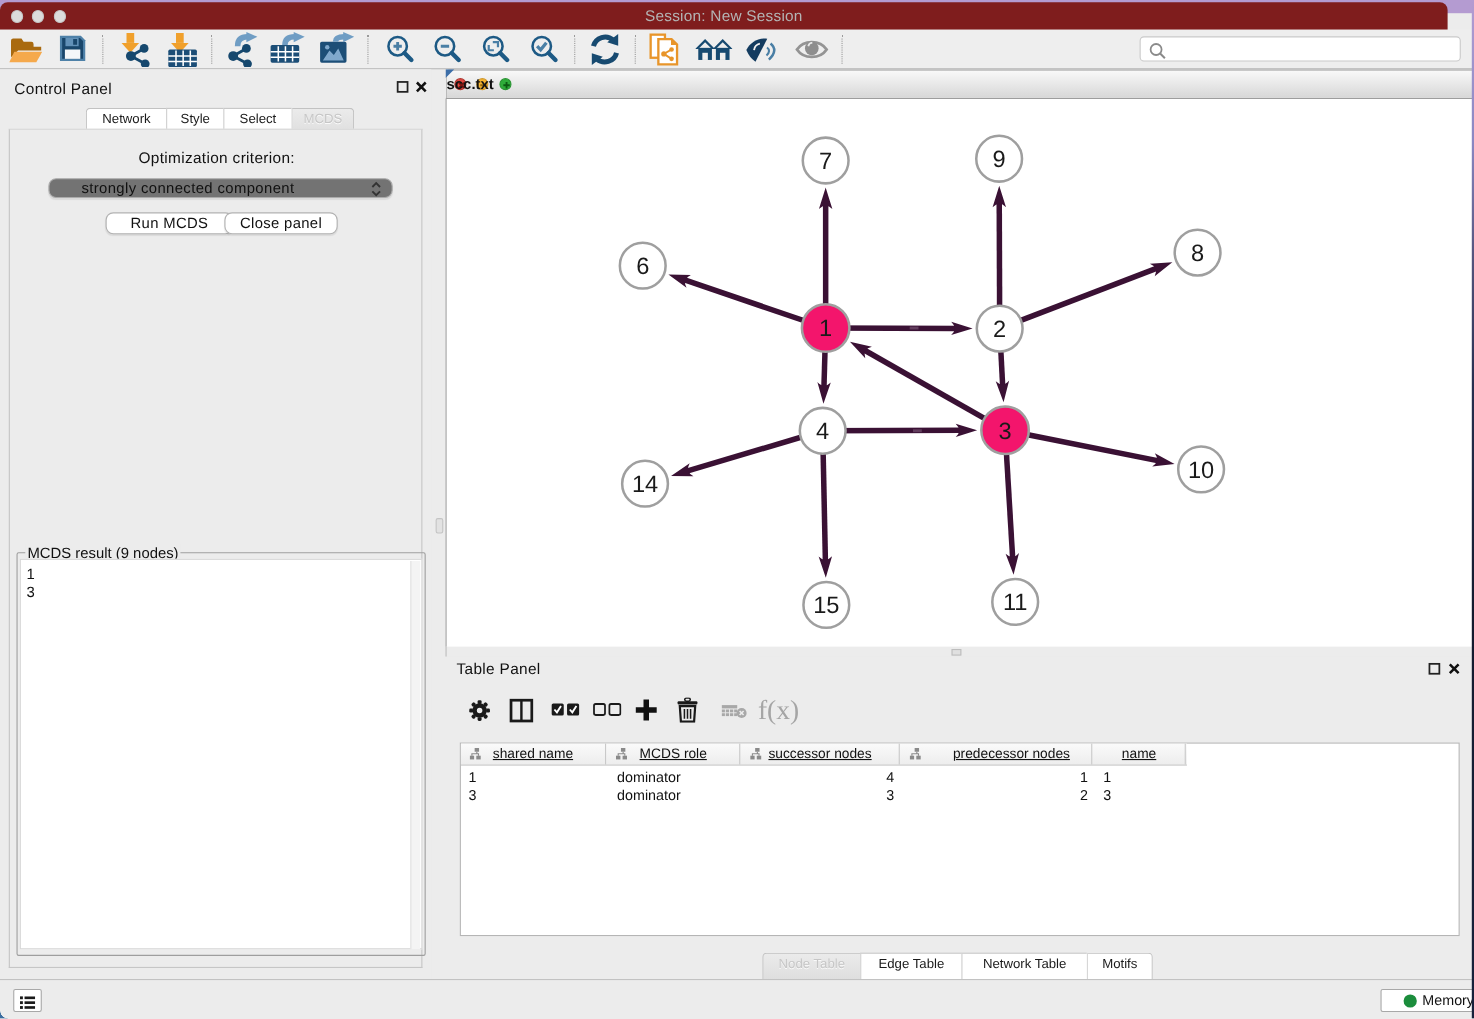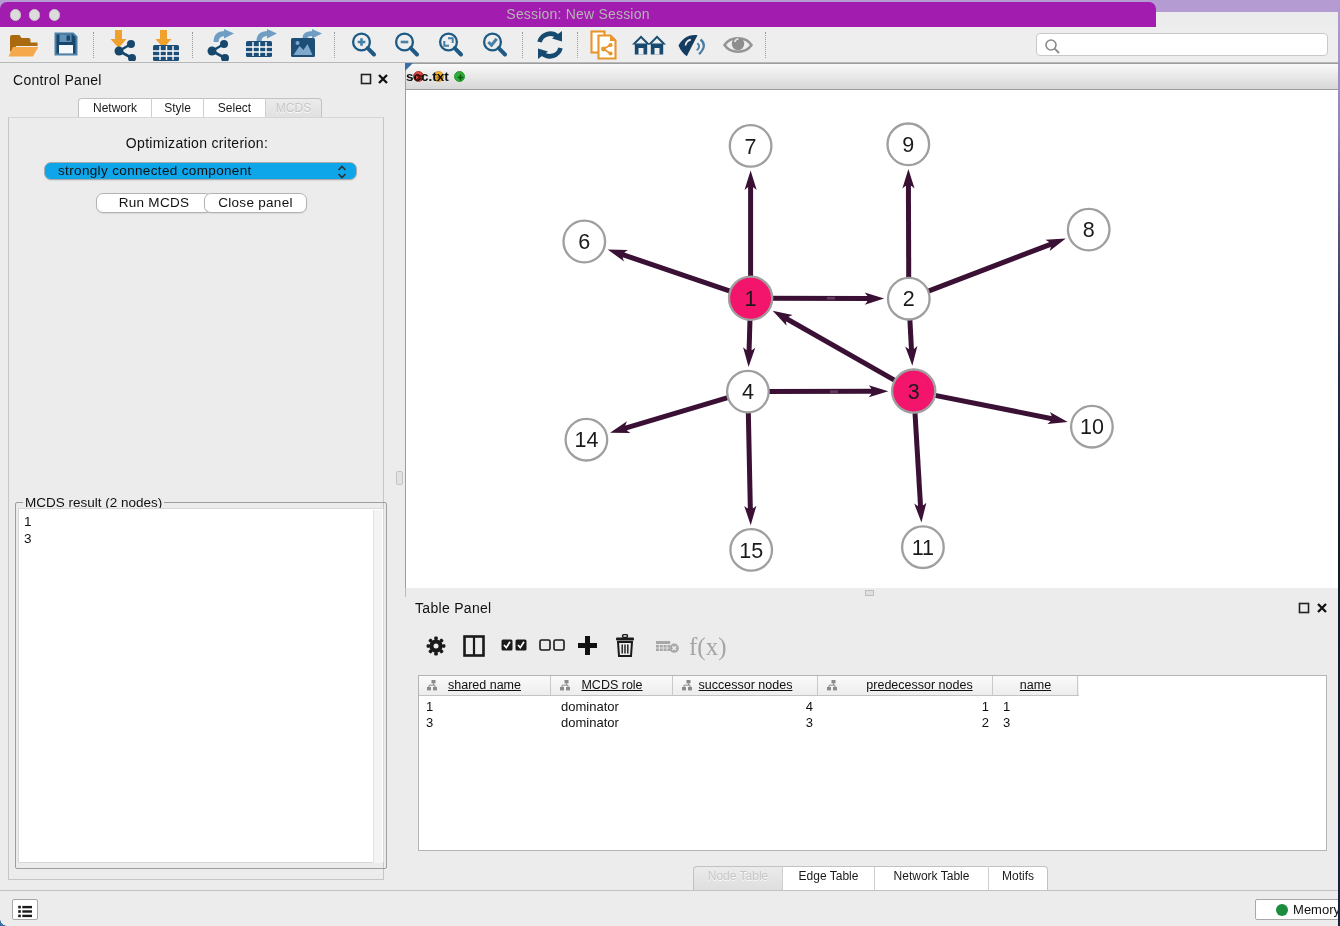--- a/index.html
+++ b/index.html
@@ -1,21 +1,21 @@
 <!DOCTYPE html>
 <html><head>
 <meta charset="utf-8">
 <style>
   * { margin:0; padding:0; box-sizing:border-box; }
   html,body { width:1340px; height:926px; overflow:hidden; }
   body { font-family:"Liberation Sans", sans-serif; background:#ececec; position:relative; }
   #purple { left:0; top:0; width:1340px; height:12px; background:#b49bd1; }
   .abs { position:absolute; }
   
-  #titlebar { left:0; top:2px; width:1156px; height:25px; background:#a21caf;
+  #titlebar { left:0; top:2px; width:1316px; height:25px; background:#7f1d1d;
               border-radius:7px 7px 0 0; }
   .tl { position:absolute; top:7.2px; width:11.4px; height:11.4px; border-radius:50%;
         background:#dcdcdc; border:1px solid #c6c6c6; }
   #wintitle { position:absolute; top:4px; left:0; width:100%; text-align:center;
               font-size:14px; letter-spacing:0.2px; color:#b4b4b4; }
   #toolbar { left:0; top:27px; width:1340px; height:36px; background:#eeeeee;
              border-bottom:1px solid #b8b8b8; }
   .sep { position:absolute; top:5px; height:26px; width:0;
          border-left:1px dotted #9a9a9a; }
   #searchbox { position:absolute; left:1036px; top:6px; width:292px; height:23px;
@@ -24,23 +24,23 @@
   #cp { left:0; top:63px; width:392px; height:827px; background:#ececec; }
   #cp-title { position:absolute; left:13px; top:9px; font-size:14px; letter-spacing:0.3px; color:#111; }
   #cp-tabs { position:absolute; left:78px; top:35px; height:20px; }
   .seg { position:absolute; top:0; height:36px; background:#fff; border-top:1px solid #c2c2c2;
          border-bottom:1px solid #c2c2c2; font-size:12px; font-weight:400; color:#1a1a1a;
          text-align:center; line-height:18.5px; }
   #cp-body { position:absolute; left:8px; top:54px; width:376px; height:calc(827px - 54px - 10px);
              background:#ececec; border:1px solid #c6c6c6; border-top:1px solid #d6d6d6; }
   #opt-label { position:absolute; left:0; top:17px; width:376px; text-align:center;
                font-size:14px; letter-spacing:0.3px; color:#111; }
-  #opt-select { position:absolute; left:35px; top:44px; width:313px; height:18px; background:#0ea5e9;
+  #opt-select { position:absolute; left:35px; top:44px; width:313px; height:18px; background:#737373;
                 border:1px solid #ababab; border-radius:7px; font-size:13.5px; line-height:16px;
-                letter-spacing:0.35px; padding-left:13px; color:#111; box-shadow:0 1px 1px rgba(0,0,0,0.08); }
+                letter-spacing:0.35px; padding-left:29px; color:#111; box-shadow:0 1px 1px rgba(0,0,0,0.08); }
   .btn { position:absolute; top:75px; height:20px; background:#fff; border:1px solid #b2b2b2;
          border-radius:7px; font-size:13.5px; letter-spacing:0.3px; text-align:center; line-height:18px; color:#111;
          box-shadow:0 1px 1px rgba(0,0,0,0.08); }
   #fieldset { position:absolute; left:6px; top:384px; width:372px; height:367px;
               border:1px solid #9e9e9e; border-radius:2px; }
   #fs-legend { position:absolute; left:7px; top:-8px; background:#ececec; padding:0 2px;
                font-size:13.5px; color:#111; }
   #fs-white { position:absolute; left:2px; top:5px; width:366px; height:355px; background:#fff;
               border:1px solid #d8d8d8; font-size:13.5px; color:#111; line-height:16.5px;
               padding:5px 0 0 5px; }
@@ -252,21 +252,21 @@
   <div id="cp-body">
     <div id="opt-label">Optimization criterion:</div>
     <div id="opt-select">strongly connected component
       <svg class="abs" style="right:9px;top:2px" width="10" height="14" viewBox="0 0 10 14">
         <path d="M1.5 5 L5 1.5 L8.5 5 M1.5 9 L5 12.5 L8.5 9" stroke="#333" stroke-width="1.7" fill="none"></path>
       </svg>
     </div>
     <div class="btn" style="left:87px;width:116px;">Run MCDS</div>
     <div class="btn" style="left:195px;width:103px;">Close panel</div>
     <div id="fieldset">
-      <div id="fs-legend">MCDS result (2 nodes)</div>
+      <div id="fs-legend">MCDS result (9 nodes)</div>
       <div id="fs-white">1<br>3
         <div id="fs-scroll"></div>
       </div>
     </div>
   </div>
 </div>
 
 <div class="abs" id="netwin">
   <svg class="abs" style="left:0;top:0;z-index:5" width="8" height="8" viewBox="0 0 8 8">
       <path d="M0,0 L8,0 L0,8 Z" fill="#3c6ea8"></path>

